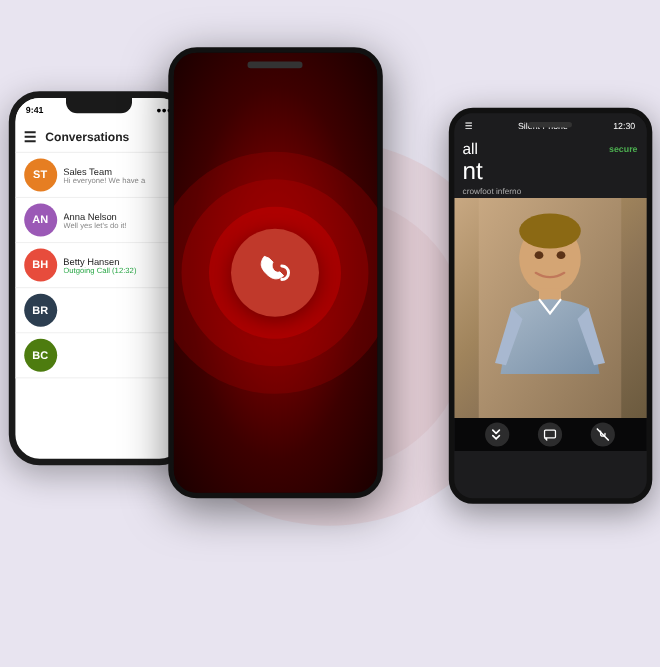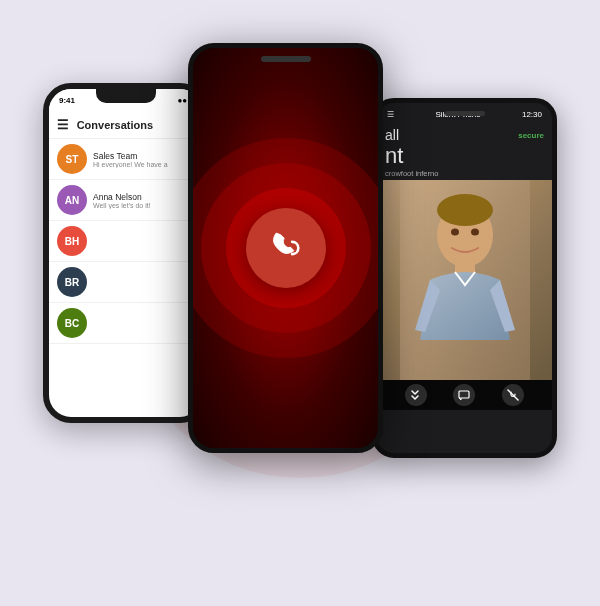--- a/index.html
+++ b/index.html
@@ -9,21 +9,21 @@
       background: #e8e4f0;
       display: flex;
       align-items: center;
       justify-content: center;
       font-family: -apple-system, BlinkMacSystemFont, 'Segoe UI', sans-serif;
       overflow: hidden;
     }
 
     .phones-container {
       position: relative;
-      width: 514px;
+      width: 585px;
       height: 520px;
     }
 
     
     .phone-left {
       position: absolute;
       left: 0;
       top: 40px;
       width: 165px;
       height: 340px;
@@ -284,20 +284,24 @@
         </div>
         <div class="conv-item">
           <div class="conv-avatar" style="background: rgb(155, 89, 182);">AN</div>
           <div class="conv-text">
             <div class="conv-name">Anna Nelson</div>
             <div class="conv-sub normal">Well yes let's do it!</div>
           </div>
         </div>
         <div class="conv-item">
           <div class="conv-avatar" style="background: rgb(231, 76, 60);">BH</div>
+          <div class="conv-text">
+            <div class="conv-name">Betty Hansen</div>
+            <div class="conv-sub outgoing">Outgoing Call (12:32)</div>
+          </div>
         </div>
         <div class="conv-item">
           <div class="conv-avatar" style="background: rgb(44, 62, 80);">BR</div>
         </div>
         <div class="conv-item">
           <div class="conv-avatar" style="background: #4d7c0f;">BC</div>
         </div>
       </div>
   </div>
 

